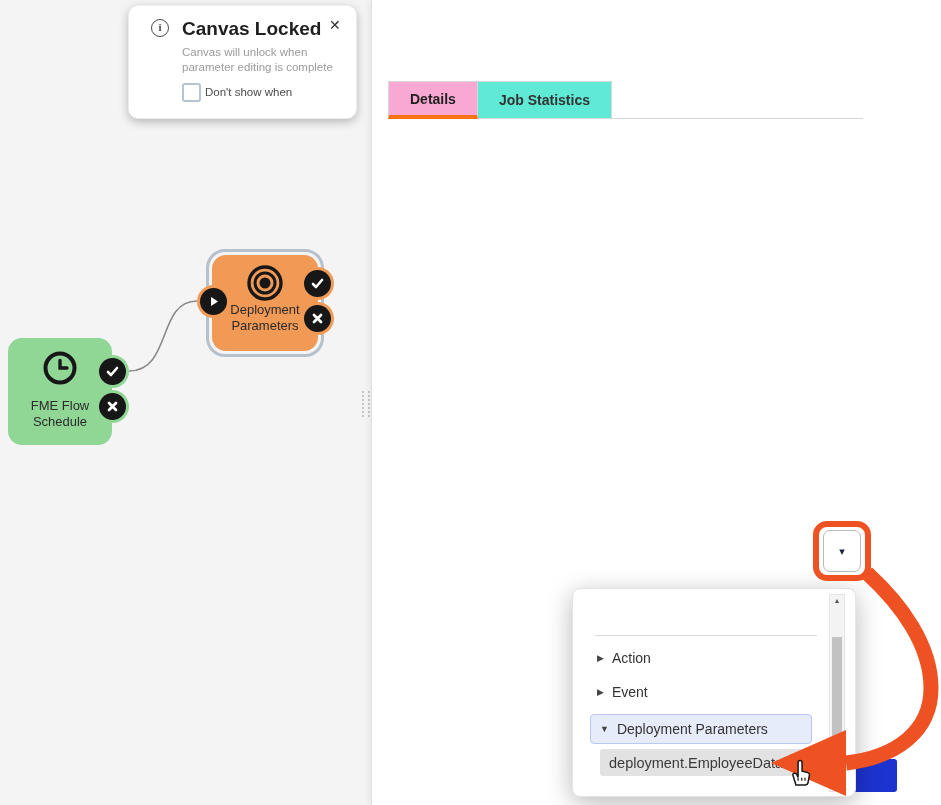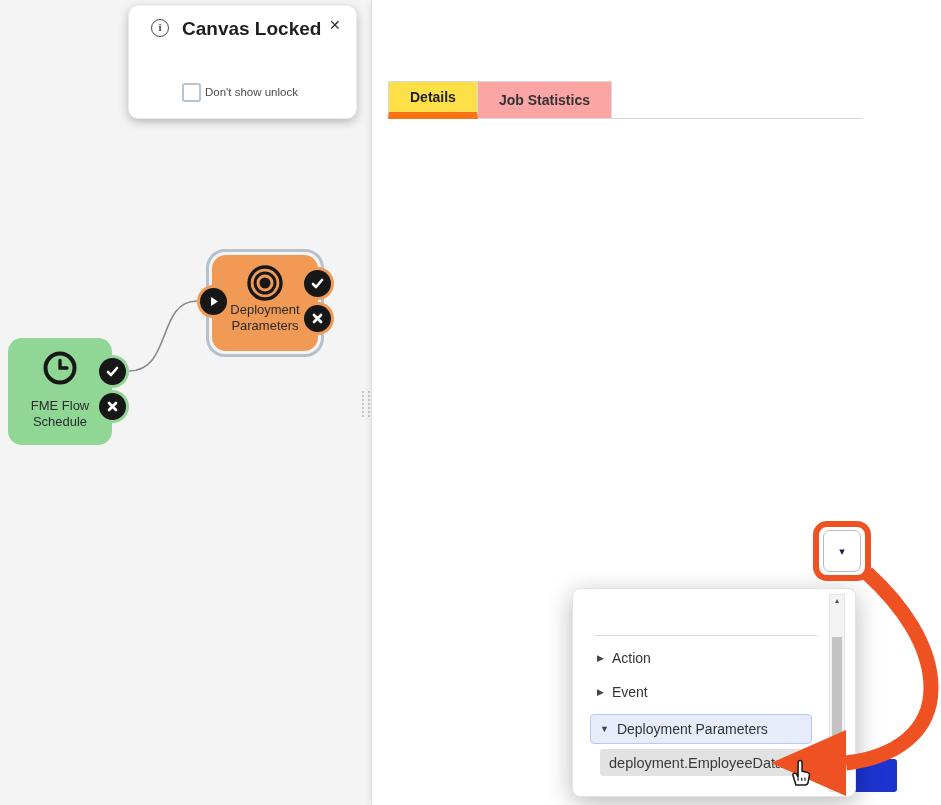--- a/index.html
+++ b/index.html
@@ -68,22 +68,22 @@
   .panel-title { left:428px; top:22px; font-size:20px; color:#1f1f1f; }
   .hdr-lock { left:394px; top:19px; }
   .hdr-copy { left:803px; top:20px; cursor:pointer; }
   .hdr-close { left:842px; top:19px; font-size:17px; font-weight:bold; color:#111; cursor:pointer; }
 
   .tabs { left:388px; top:81px; width:475px; height:38px; border-bottom:1px solid #d8d8d8; display:flex; z-index:2; }
   .tab {
     height:38px; padding:0 21px; display:flex; align-items:center;
     font-size:14px; font-weight:bold; border:1px solid #d8d8d8; cursor:pointer;
   }
-  .tab.active { background:#fde047; border-bottom:7px solid #f97316; margin-bottom:-1px; color:#1f1f1f; }
-  .tab.inactive { background:#fca5a5; border-left:none; color:#333;text-align:center; }
+  .tab.active { background:#f9a8d4; border-bottom:4px solid #f97316; margin-bottom:-1px; color:#1f1f1f; }
+  .tab.inactive { background:#5eead4; border-left:none; color:#333;text-align:center; }
 
   .flabel { font-size:15px; font-weight:bold; color:#161616; }
   .select {
     left:388px; width:475px; height:37px; background:#fff;
     border:1px solid #c7c7c7; border-radius:6px;
     display:flex; align-items:center; padding:0 16px; font-size:15px; color:#212121;
     cursor:pointer;
   }
   .select .caret { margin-left:auto; font-size:12px; color:#1c1c1c; }
   .star { color:#cbcbcb; font-size:19px; margin-left:10px; }
@@ -164,22 +164,23 @@
 <body>
 
 <svg class="abs wire-svg">
   <path d="M 129 371 C 172 371 157 301 197 301" fill="none" stroke="#8a8a8a" stroke-width="1.6"></path>
 </svg>
 
 <div class="abs toast">
   <div class="abs toast-info">i</div>
   <div class="abs toast-title">Canvas Locked</div>
   <div class="abs toast-close">✕</div>
+  <div class="abs toast-body">Canvas will unlock when parameter editing is complete</div>
   <div class="abs toast-check"></div>
-  <div class="abs toast-check-label">Don't show unlock</div>
+  <div class="abs toast-check-label">Don't show when</div>
 </div>
 
 <div class="abs sel-outline"></div>
 
 <div class="abs node node-green">
   <span class="node-icon">
     <svg width="38" height="38" viewBox="0 0 38 38">
       <circle cx="19" cy="19" r="14.5" fill="none" stroke="#171717" stroke-width="4"></circle>
       <path d="M19 11.5 V19 H26" fill="none" stroke="#171717" stroke-width="3.4" stroke-linecap="round"></path>
     </svg>

